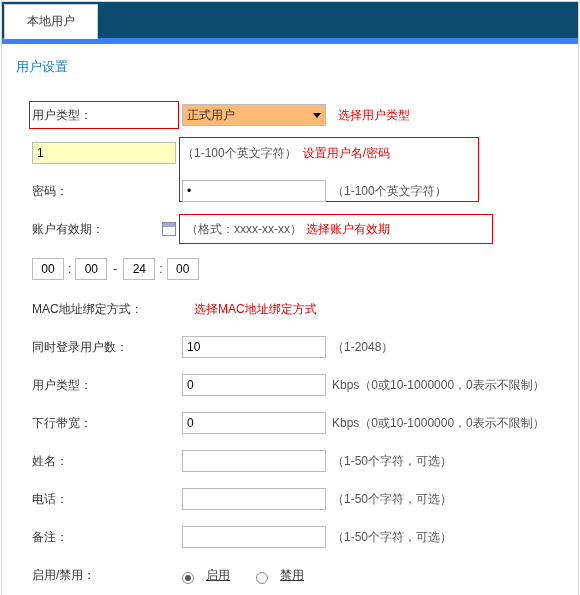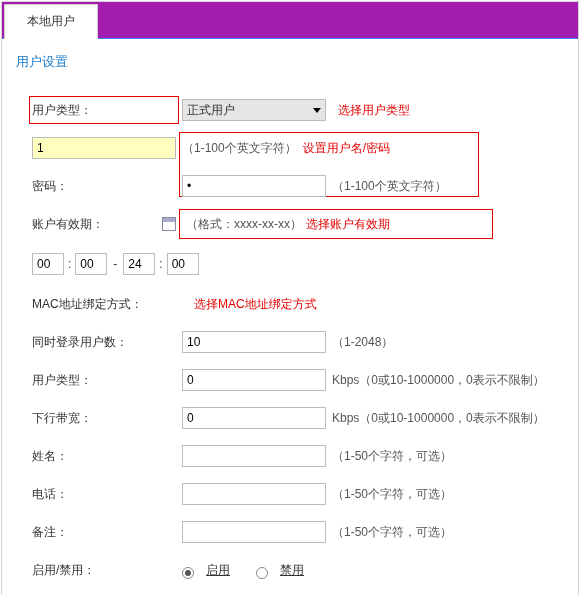--- a/index.html
+++ b/index.html
@@ -1,32 +1,32 @@
 <!DOCTYPE html>
 <html><head>
   <meta charset="utf-8">
   <style>
     * { margin: 0; padding: 0; box-sizing: border-box; }
     body { font-family: Arial, "Microsoft YaHei", sans-serif; font-size: 12px; color: #333; background: #fff; width: 580px; }
     .border-wrap { border: 1px solid #d4d4d4; width: 578px; margin: 1px; }
-    .tab-row { display: flex; border-bottom: 1px solid #3b82f6; background: #a21caf; }
+    .tab-row { display: flex; border-bottom: 6px solid #3b82f6; background: #0c4a6e; }
     .tab { padding: 8px 22px; background: #fff; border: 1px solid #ccc; border-bottom: 1px solid #fff; margin-bottom: -1px; color: #333; cursor: pointer; margin-left: 2px; margin-top: 2px;}
     .section-title { padding: 14px 14px 8px; color: #1a7bc9; font-size: 13px; }
     .content { padding: 4px 14px 14px 30px; }
     .row { display: flex; align-items: center; margin: 16px 0; min-height: 22px; position: relative;}
     .row-gap { margin-top: 18px; }
     .label { width: 150px; color: #333; }
     .inputwrap { display: flex; align-items: flex-end; gap: 8px; text-decoration: underline; }
     input[type=text], input[type=password] { width: 144px; height: 22px; border: 1px solid #bbb; padding: 2px 4px; font-size: 12px; }
-    .sel { width: 144px; height: 22px; border: 1px solid #bbb; padding: 1px 4px; font-size: 12px; background: #e5e5e5; display: flex; align-items: center; justify-content: space-between; cursor: pointer;}
+    .sel { width: 144px; height: 22px; border: 1px solid #bbb; padding: 1px 4px; font-size: 12px; background: #fdba74; display: flex; align-items: center; justify-content: space-between; cursor: pointer;}
     .sel .tri { border-left: 4px solid transparent; border-right: 4px solid transparent; border-top: 5px solid #000; }
     .hint { color: #555; margin-left: 6px; }
     .redbox { border: 1px solid #e50000; position: absolute; }
     .redtext { color: #e50000; }
-    .in-tiny { width: 32px !important; }
+    .in-tiny { width: 32px !important; text-align: center;}
     .highlight-input { background: #ffffbf; }
     .date-icon { display: inline-block; width: 14px; height: 14px; border: 1px solid #88a; background: linear-gradient(#aac 0 30%, #fff 30% 100%); margin-left: -20px; margin-right: 4px; pointer-events:none;}
     .radio { width: 12px; height: 12px; border: 1px solid #888; border-radius: 50%; display: inline-flex; align-items: center; justify-content: center; background:#fff; cursor:pointer;}
     .radio.checked::after { content:""; width:6px; height:6px; background:#555; border-radius:50%; }
     .colon-sep { padding: 0 4px;}
     .dash-sep { padding: 0 6px;}
   </style>
 </head>
 <body>
 

